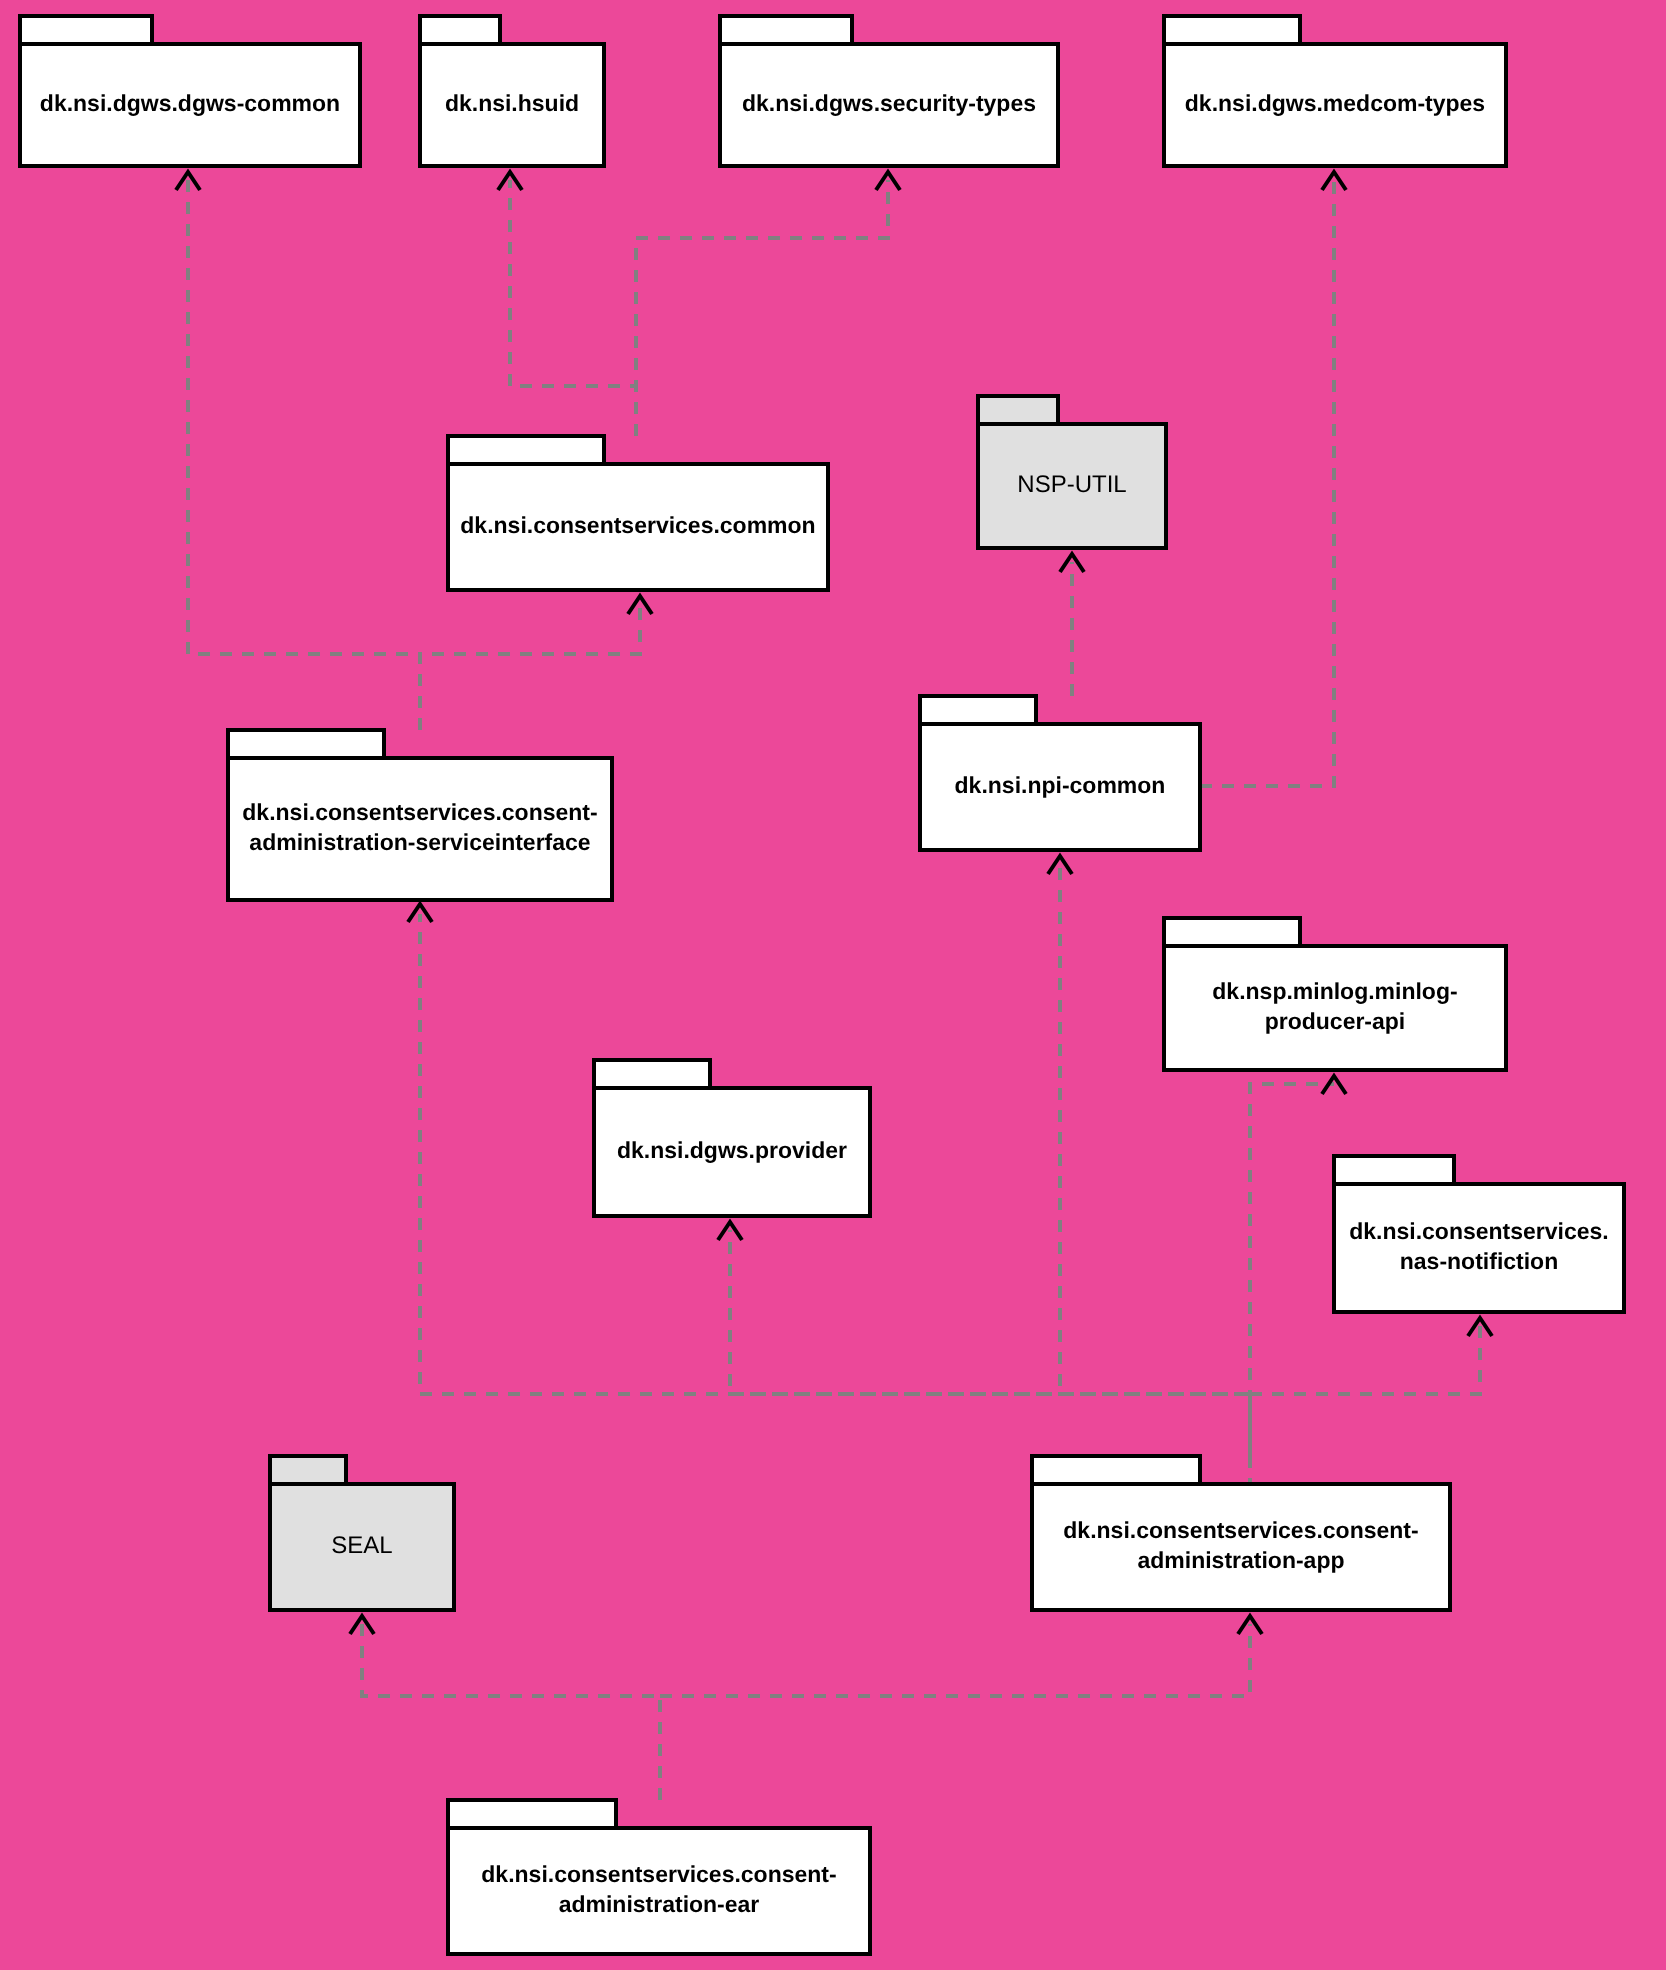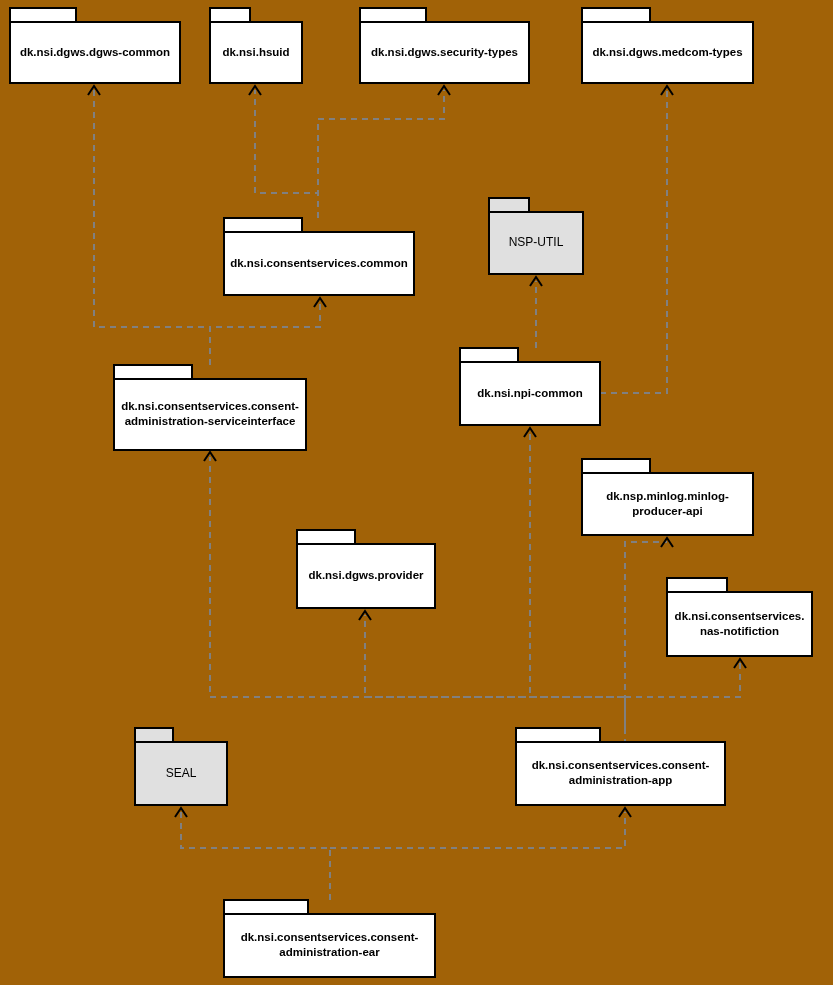--- a/index.html
+++ b/index.html
@@ -5,21 +5,21 @@
 <style>
   html, body {
     margin: 0;
     padding: 0;
     background: #ffffff;
   }
   #diagram-root {
     position: relative;
     width: 833px;
     height: 985px;
-    background: #a16207;
+    background: #ec4899;
     font-family: "Liberation Sans", sans-serif;
     text-align: right;
   }
   svg#uml-canvas {
     display: block;
     width: 833px;
     height: 985px;
   }
   .pkg-body {
     stroke: #000000;

